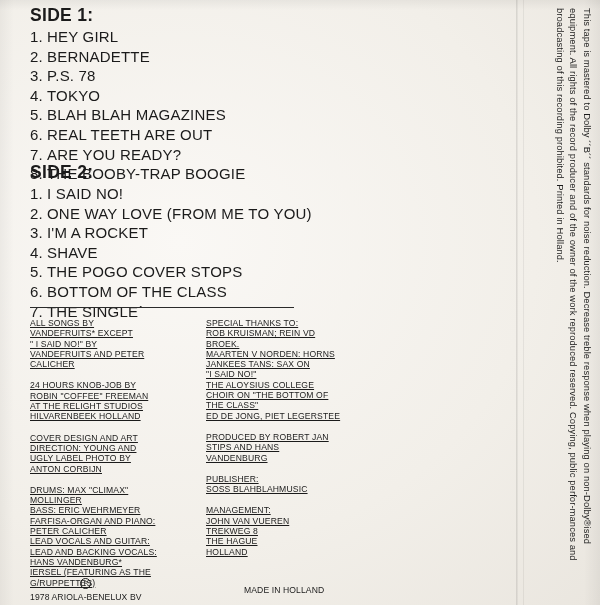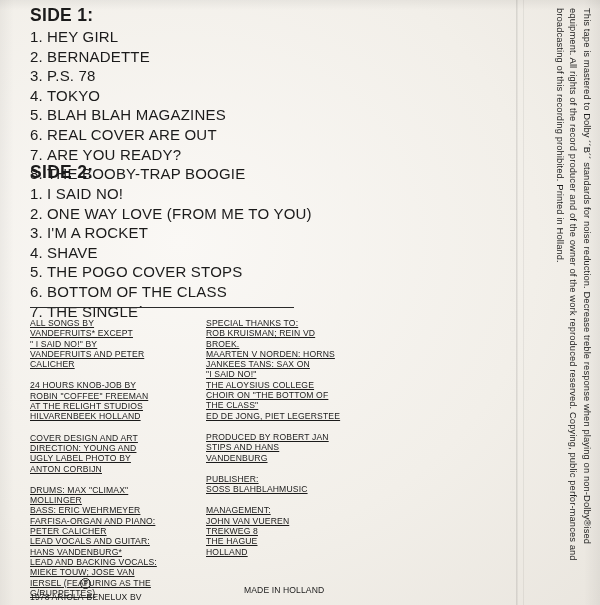--- a/index.html
+++ b/index.html
@@ -179,21 +179,21 @@
 <div class="main-panel">
 
   <div class="side-block" id="side1-block">
     <div class="side-heading">SIDE 1:</div>
     <ol class="tracklist" id="side1-list">
         <li><span class="num">1.</span><span>HEY GIRL</span></li>
         <li><span class="num">2.</span><span>BERNADETTE</span></li>
         <li><span class="num">3.</span><span>P.S. 78</span></li>
         <li><span class="num">4.</span><span>TOKYO</span></li>
         <li><span class="num">5.</span><span>BLAH BLAH MAGAZINES</span></li>
-        <li><span class="num">6.</span><span>REAL COVER ARE OUT</span></li>
+        <li><span class="num">6.</span><span>REAL TEETH ARE OUT</span></li>
         <li><span class="num">7.</span><span>ARE YOU READY?</span></li>
         <li><span class="num">8.</span><span>THE BOOBY-TRAP BOOGIE</span></li>
       </ol>
   </div>
 
   <div class="side-block" id="side2-block">
     <div class="side-heading">SIDE 2:</div>
     <ol class="tracklist" id="side2-list">
         <li><span class="num">1.</span><span>I SAID NO!</span></li>
         <li><span class="num">2.</span><span>ONE WAY LOVE (FROM ME TO YOU)</span></li>
@@ -228,23 +228,22 @@
           <p>UGLY LABEL PHOTO BY</p>
           <p>ANTON CORBIJN</p>
         </div>
         <div class="credit-group">
           <p>DRUMS: MAX "CLIMAX"</p>
           <p>MOLLINGER</p>
           <p>BASS: ERIC WEHRMEYER</p>
           <p>FARFISA-ORGAN AND PIANO:</p>
           <p>PETER CALICHER</p>
           <p>LEAD VOCALS AND GUITAR:</p>
+          <p>LEAD AND BACKING VOCALS:</p>
           <p>HANS VANDENBURG*</p>
-          <p>LEAD AND BACKING VOCALS:</p>
-          <p>MIEKE TOUW; JOSE VAN</p>
           <p>IERSEL (FEATURING AS THE</p>
           <p>G/RUPPETTES)</p>
         </div>
       </div>
     <div class="credits-col col-right" id="credits-right">
         <div class="credit-group">
           <p>SPECIAL THANKS TO:</p>
           <p>ROB KRUISMAN; REIN VD</p>
           <p>BROEK.</p>
           <p>MAARTEN V NORDEN: HORNS</p>

